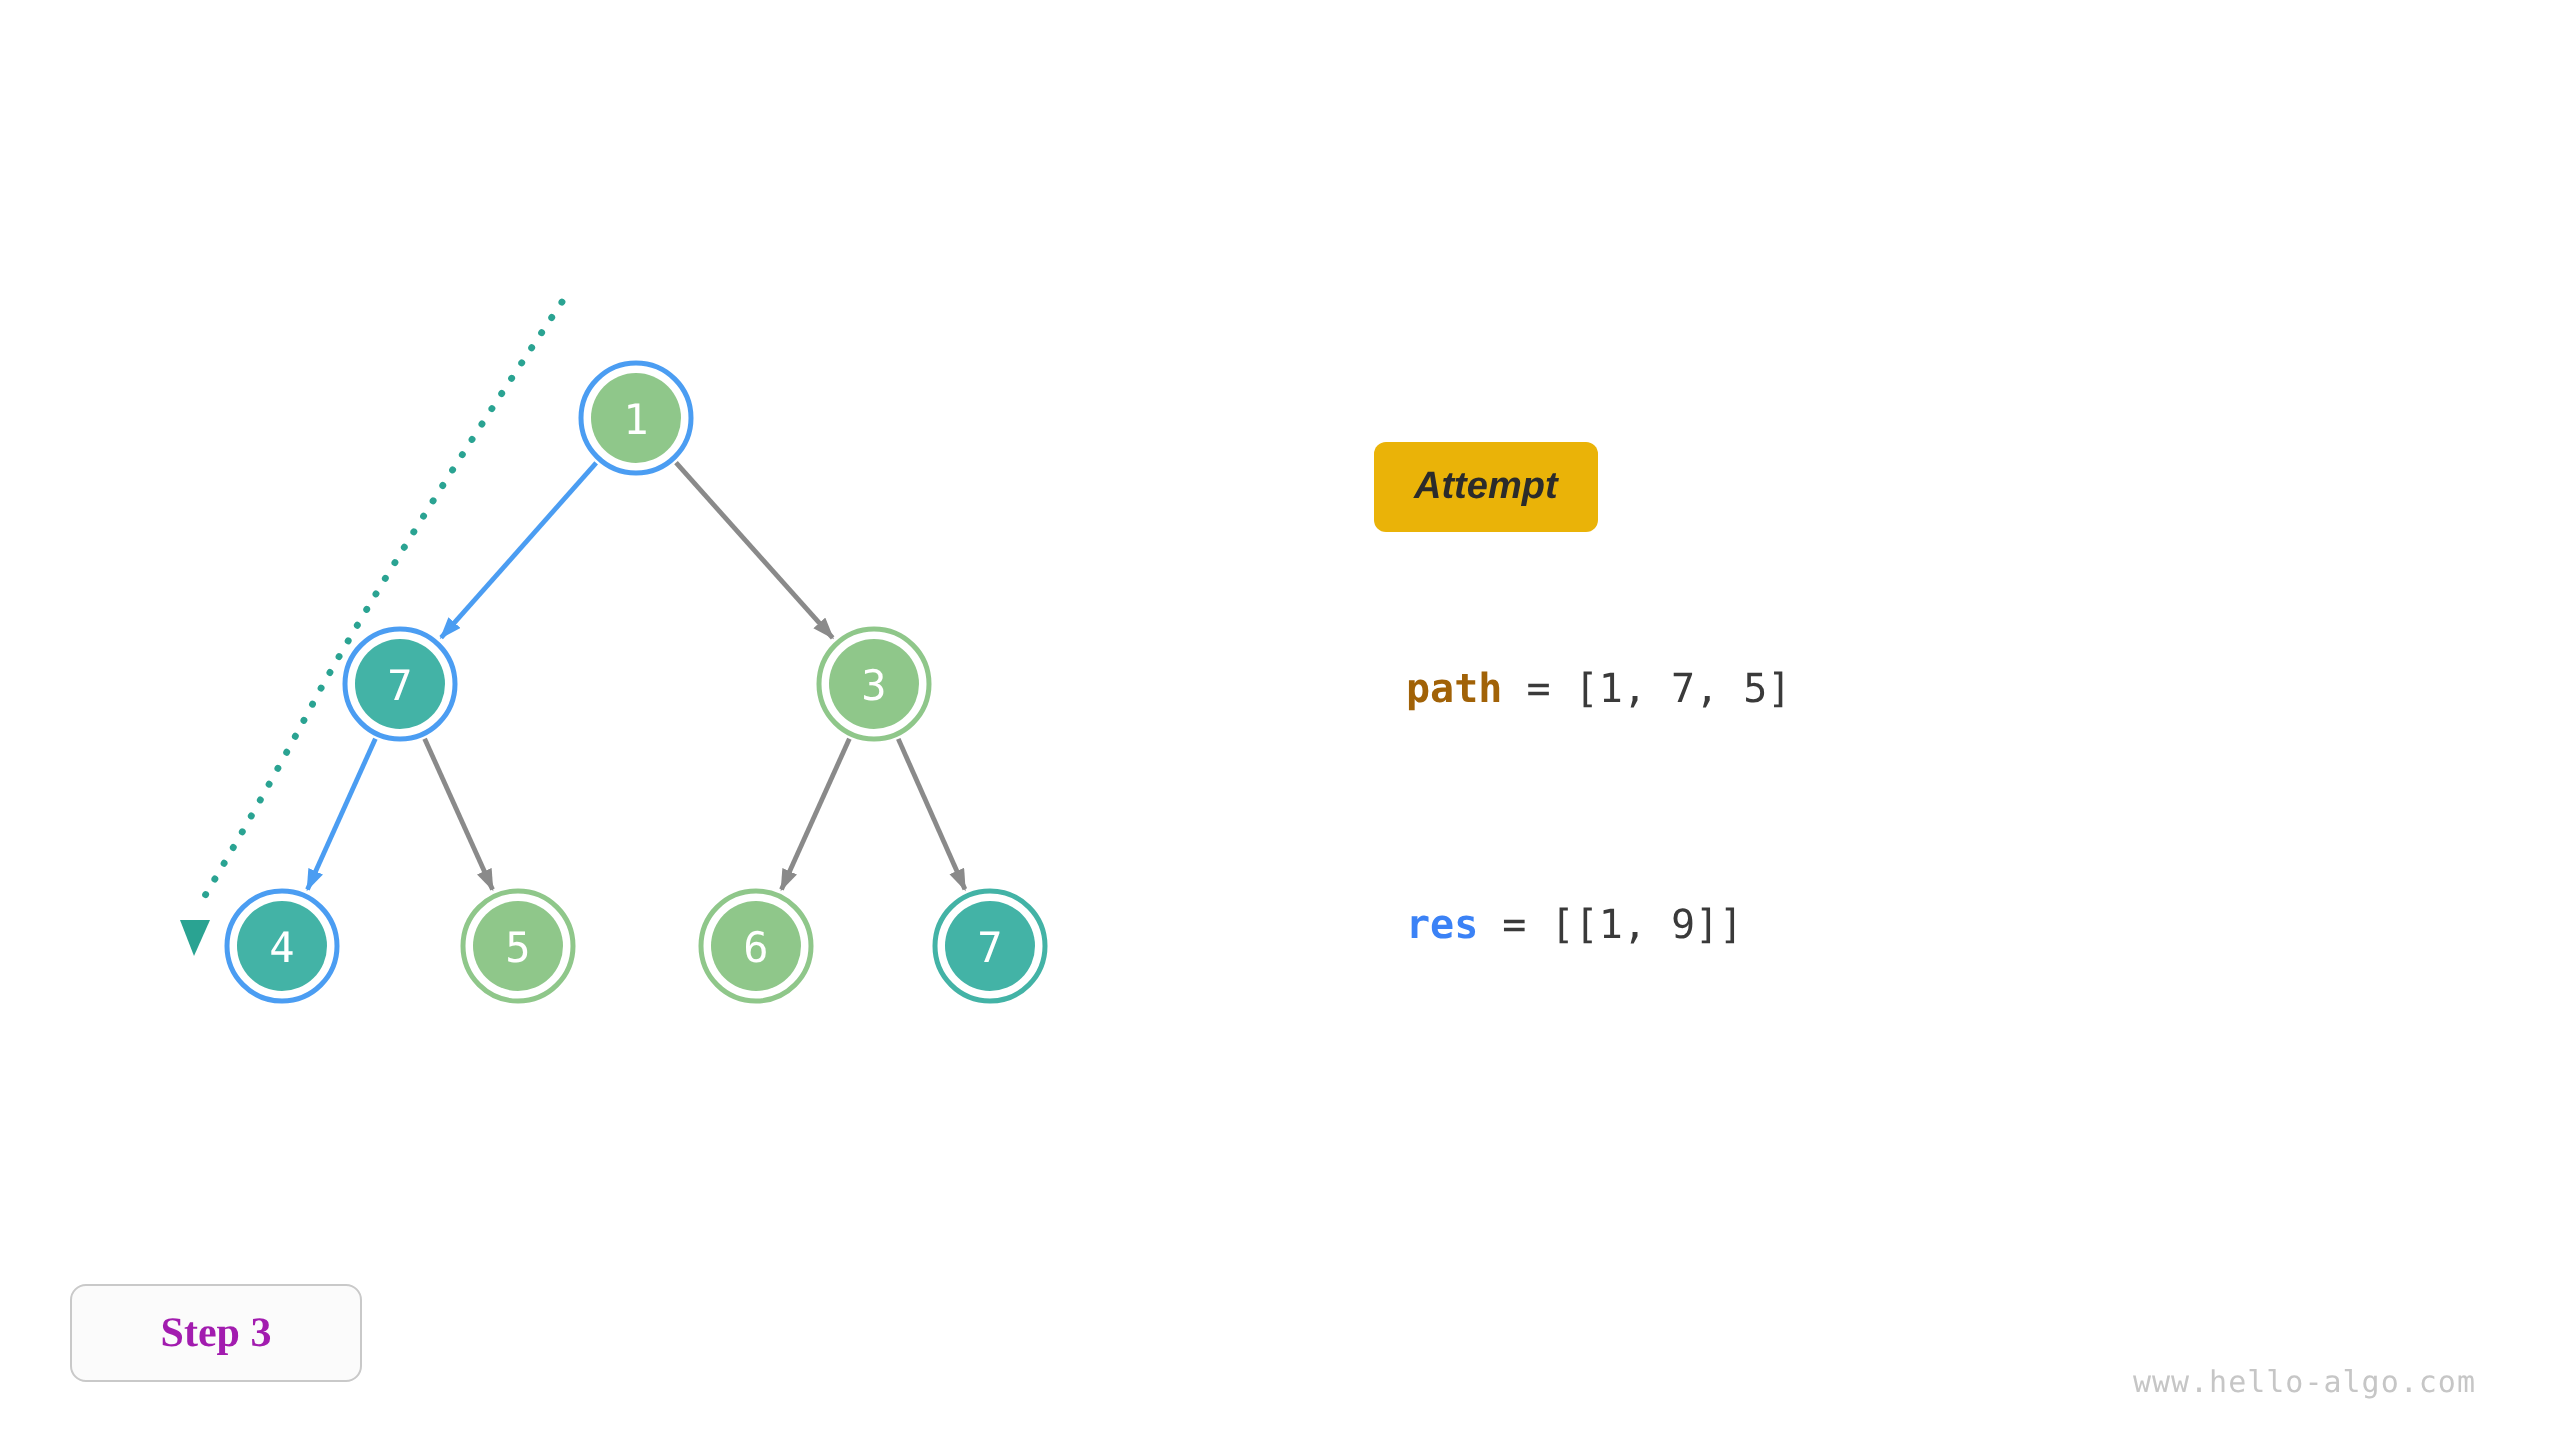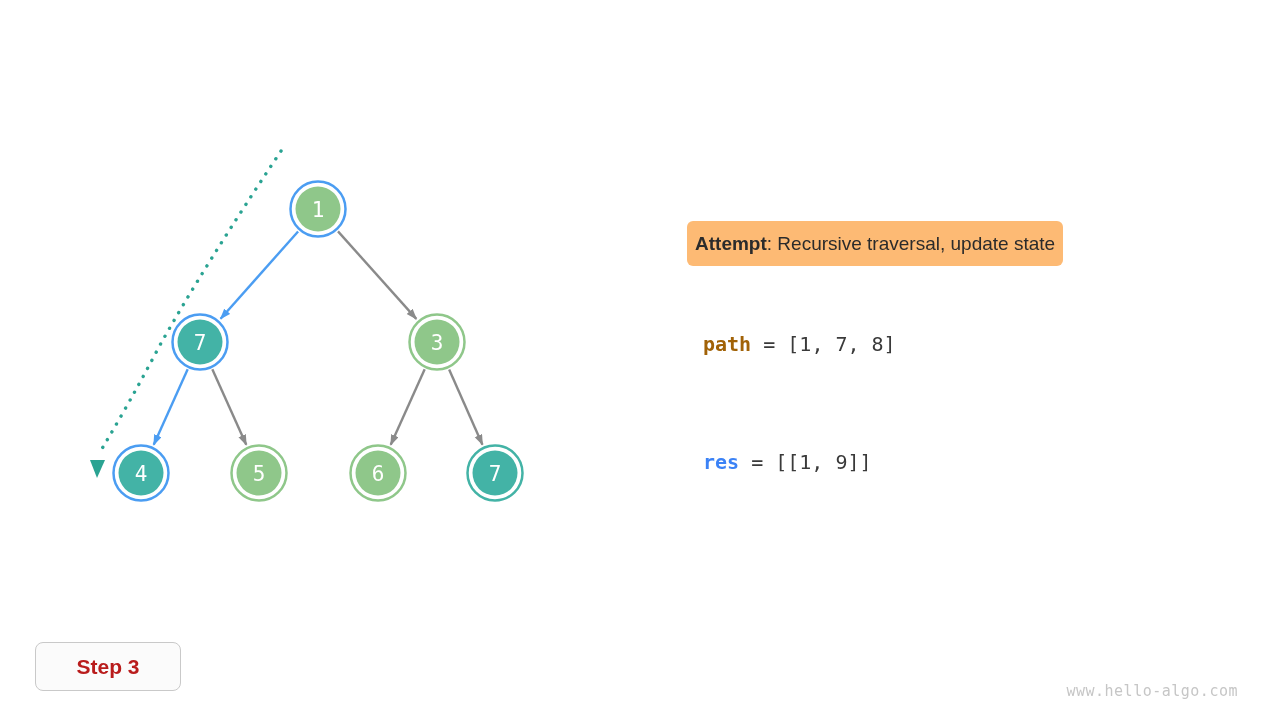--- a/index.html
+++ b/index.html
@@ -8,40 +8,40 @@
     width:1280px;height:720px;
     background:#ffffff;
     overflow:hidden;
     font-family:"Liberation Sans", sans-serif;
   }
   #tree-svg{position:absolute;left:0;top:0;}
   .panel-line{position:absolute;color:#2b2b2b;font-size:19px;line-height:26px;}
   .attempt-box{
     position:absolute;left:687px;top:221px;
     height:45px;display:flex;align-items:center;
-    padding:0 8px;border-radius:6px;
-    background:#fdba74;color:#2b2b2b;font-size:19px;
+    padding:0 20px;border-radius:6px;
+    background:#eab308;color:#2b2b2b;font-size:19px;font-style:italic;
   }
   .bold{font-weight:bold;}
   .code-line{
     position:absolute;
     font-family:"DejaVu Sans Mono", monospace;
     font-size:20px;color:#3a3a3a;
   }
   .code-line span{white-space:pre;}
   .kw-path{font-weight:bold;}
   .kw-res{font-weight:bold;}
   .step-badge{
     position:absolute;left:35px;top:642px;
     width:146px;height:49px;
     border:1px solid #c9c9c9;border-radius:8px;
     background:#fbfbfb;
     display:flex;align-items:center;justify-content:center;
-    font-family:Liberation Sans, sans-serif;
-    font-size:21px;font-weight:600;color:#b91c1c;
+    font-family:Liberation Serif, serif;
+    font-size:21px;font-weight:600;color:#a21caf;
     box-sizing:border-box;
   }
   .watermark{
     position:absolute;right:42px;bottom:20px;
     font-family:"DejaVu Sans Mono", monospace;
     font-size:15px;color:#c6c6c6;letter-spacing:0.5px;margin-left:14px;
   }
 </style>
 </head>
 <body>
@@ -97,26 +97,25 @@
       </g>
       <g>
         <circle cx="495" cy="473" r="27.5" fill="#ffffff" stroke="#43b3a6" stroke-width="2.5"></circle>
         <circle cx="495" cy="473" r="22.5" fill="#43b3a6"></circle>
         <text x="495" y="474" fill="#ffffff" font-family="&quot;DejaVu Sans Mono&quot;, monospace" font-size="21" text-anchor="middle" dominant-baseline="central">7</text>
       </g>
     </svg>
 
   <div class="attempt-box">
     <span class="bold">Attempt</span>
-      <span>: Recursive traversal, update state</span>
   </div>
 
 
   <div class="code-line" style="left:703px;top:332px;">
-    <span class="kw-path" style="color:#a16207;">path</span><span> = [1, 7, 8]</span>
+    <span class="kw-path" style="color:#a16207;">path</span><span> = [1, 7, 5]</span>
   </div>
 
   <div class="code-line" style="left:703px;top:450px;">
     <span class="kw-res" style="color:#3b82f6;">res</span><span> = [[1, 9]]</span>
   </div>
 
   <div class="step-badge">Step 3</div>
 
   <div class="watermark">www.hello-algo.com</div>
 

